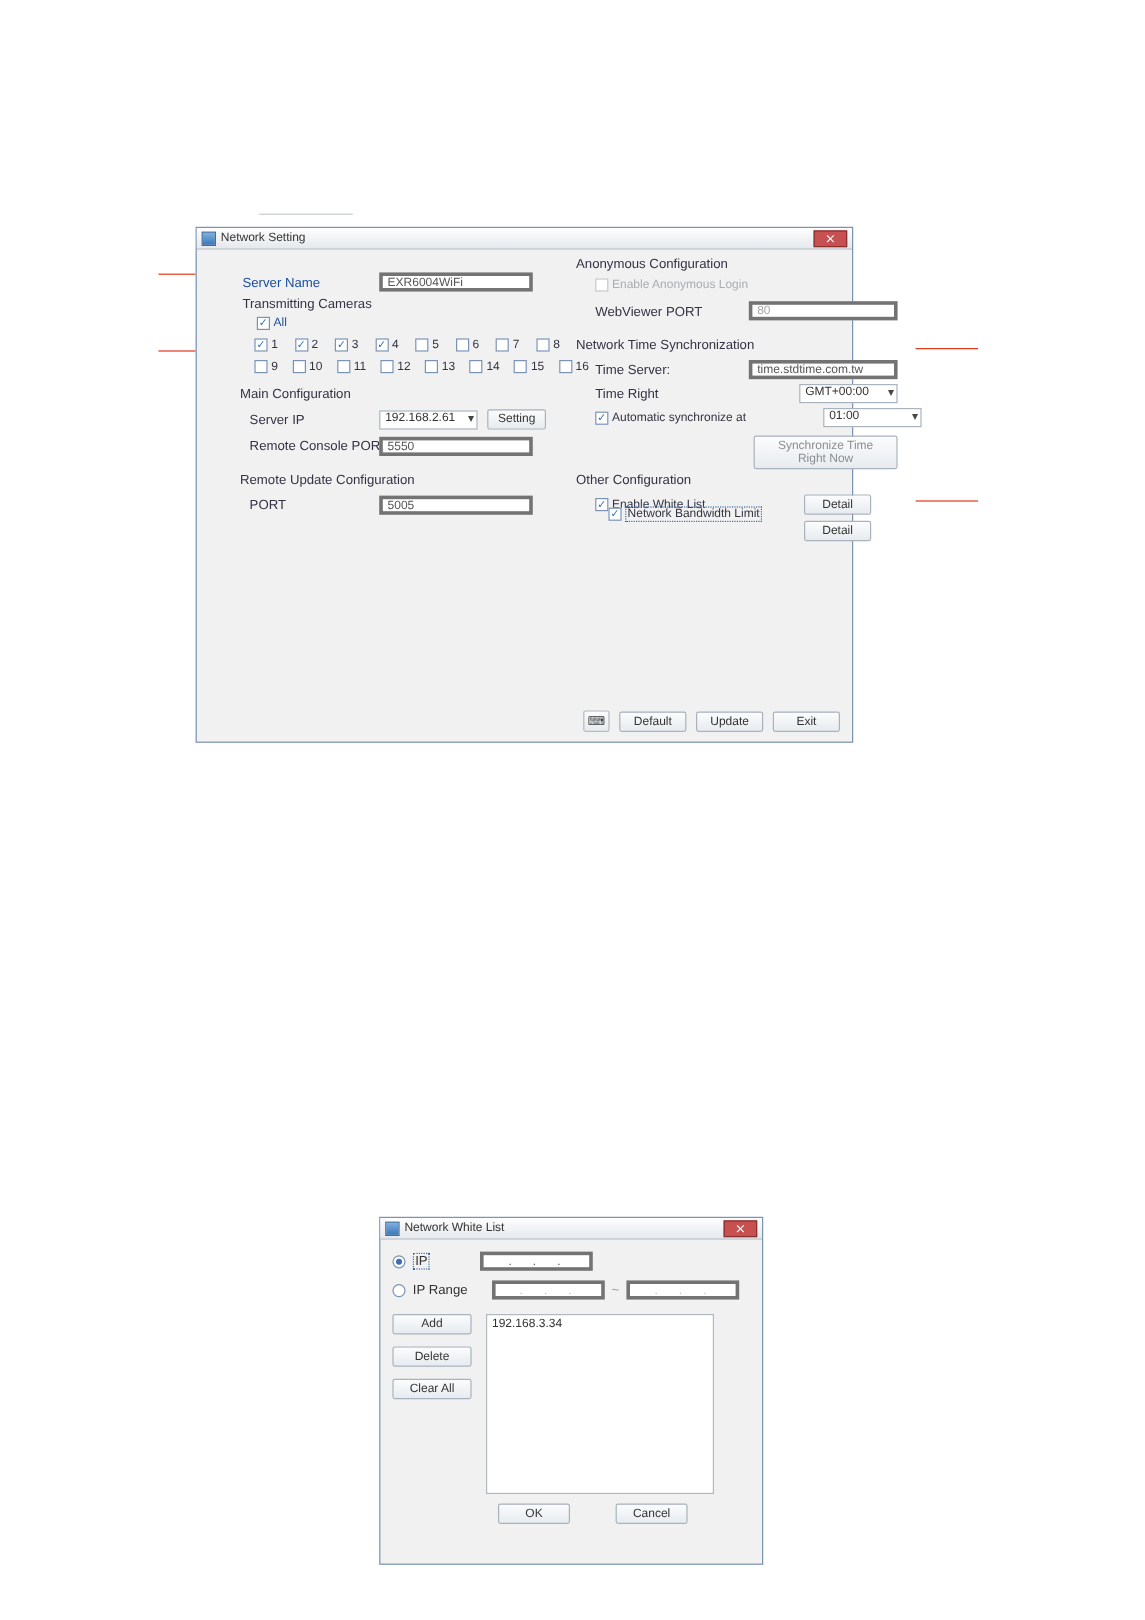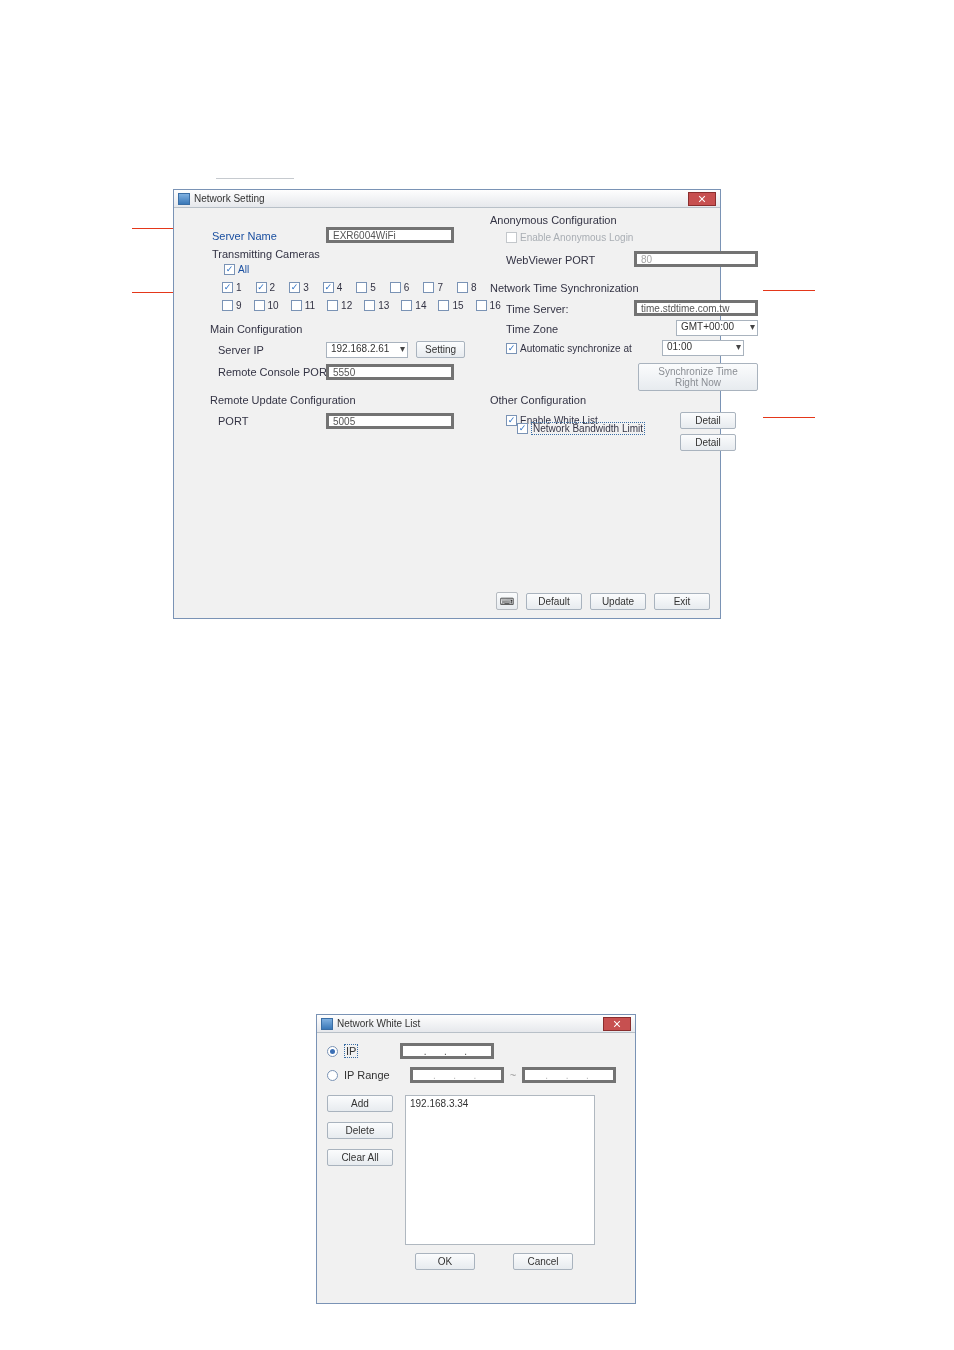--- a/index.html
+++ b/index.html
@@ -1,20 +1,20 @@
 <!DOCTYPE html>
 <html><head>
 <meta charset="utf-8">
 <style>
   * { box-sizing: border-box; }
   body { margin: 0; background: #fff; font-family: "Segoe UI", Tahoma, sans-serif; font-size: 11px; color: #333; width: 954px; }
   .page { position: relative; width: 954px; height: 1350px; }
 
   
-  .dlg1 { position: absolute; left: 163px; top: 189px; width: 548px; height: 430px; border: 1px solid #7a93b5; background: #f1f1f1; margin-left: 10px; }
+  .dlg1 { position: absolute; left: 163px; top: 189px; width: 548px; height: 430px; border: 1px solid #7a93b5; background: #f1f1f1; }
   .titlebar { height: 18px; background: linear-gradient(#fefefe,#e6e8ec); border-bottom: 1px solid #b8c0c8; display: flex; align-items: center; padding: 0 4px; font-size: 10px; }
   .title-icon { width: 12px; height: 12px; background: linear-gradient(#7fb0e0,#3a78b8); margin-right: 4px; border:1px solid #3a6ea5; }
   .title-close { margin-left: auto; width: 28px; height: 14px; background: #c75050; border:1px solid #8a2e2e; position: relative; }
   .title-close::before, .title-close::after { content:""; position:absolute; left:50%; top:50%; width:8px; height:1px; background:#fff; }
   .title-close::before { transform: translate(-50%,-50%) rotate(45deg); }
   .title-close::after  { transform: translate(-50%,-50%) rotate(-45deg); }
 
   .dlg1-body { position: relative; width: 100%; height: calc(100% - 18px); }
 
   .lbl { color:#334; }
@@ -165,28 +165,28 @@
         <span>Enable Anonymous Login</span>
       </label>
 
       <div style="position:absolute; left:332px; top:46px;" class="lbl">WebViewer PORT</div>
       <input class="textbox" style="position: absolute; left: 460px; top: 43px; width: 124px; color: rgb(166, 166, 166);" value="80">
 
       <div style="position:absolute; left:316px; top:74px;" class="lbl">Network Time Synchronization</div>
       <div style="position:absolute; left:332px; top:95px;" class="lbl">Time Server:</div>
       <input class="textbox" style="position: absolute; left: 460px; top: 92px; width: 124px;" value="time.stdtime.com.tw">
 
-      <div style="position:absolute; left:332px; top:115px;" class="lbl">Time Zone</div>
+      <div style="position:absolute; left:332px; top:115px;" class="lbl">Time Right</div>
       <div class="dropdown" style="position:absolute; left:502px; top:112px; width:82px;"><span>GMT+00:00</span></div>
 
       <label class="check" style="position:absolute; left:332px; top:135px;">
         <span class="cbox checked"></span>
         <span>Automatic synchronize at</span>
       </label>
-      <div class="dropdown" style="position:absolute; left:488px; top:132px; width:82px;"><span>01:00</span></div>
+      <div class="dropdown" style="position:absolute; left:522px; top:132px; width:82px;"><span>01:00</span></div>
       <button class="btn wide" style="position:absolute; left:464px; top:155px; width:120px; color:#8a8e94;">Synchronize Time Right Now</button>
 
       <div style="position:absolute; left:316px; top:186px;" class="lbl">Other Configuration</div>
 
       <label class="check" style="position:absolute; left:332px; top:207px;">
         <span class="cbox checked"></span>
         <span>Enable White List</span>
       </label>
       <button class="btn" style="position:absolute; left:506px; top:204px; width:56px;">Detail</button>
 

